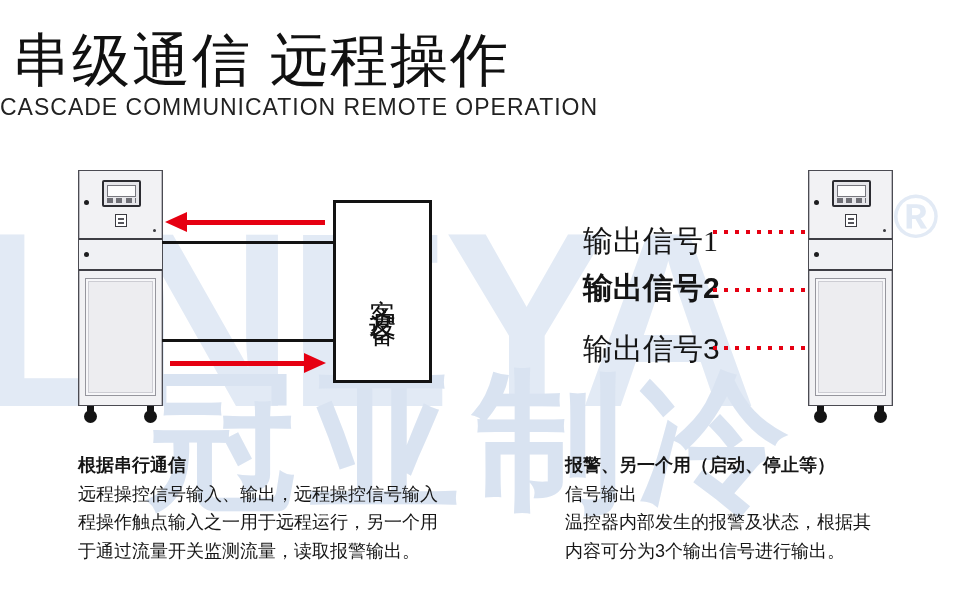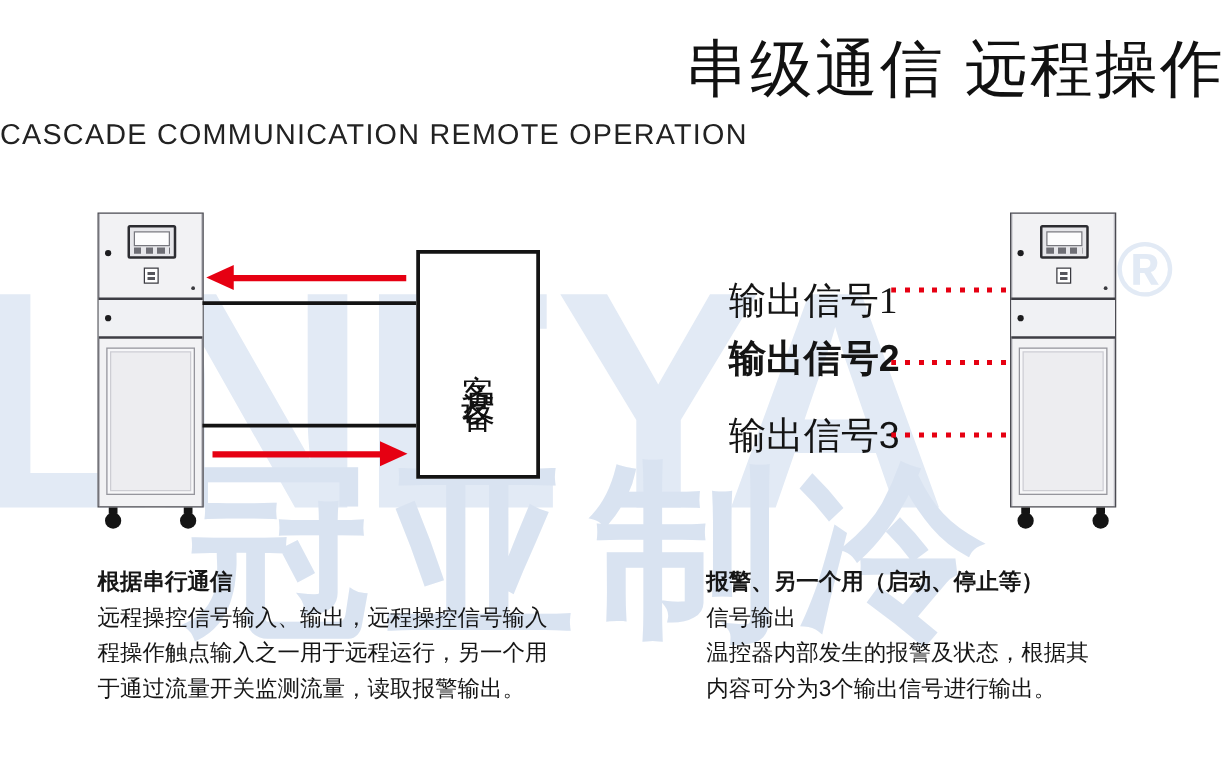--- a/index.html
+++ b/index.html
@@ -20,22 +20,22 @@
   .wm-lneya{position:absolute;left:-28px;top:196px;font-size:248px;line-height:1;
     font-weight:bold;letter-spacing:-8px;color:var(--wm);}
   .wm-reg{position:absolute;left:893px;top:186px;font-size:62px;line-height:1;
     font-weight:bold;color:var(--wm);}
   .wm-cn{position:absolute;left:146px;top:366px;font-size:150px;line-height:1;
     font-weight:bold;letter-spacing:14px;color:var(--wm2);white-space:nowrap;}
 
   .layer{position:absolute;inset:0;z-index:1;}
 
   
-  .title{position:absolute;top:22px;left:0;width:100%;text-align:right;
-    font-size:50px;font-weight:500;letter-spacing:2px;color:#111;}
+  .title{position:absolute;top:22px;left:0;width:100%;text-align:left;
+    font-size:58px;font-weight:500;letter-spacing:2px;color:#111;padding-left:12px;}
   .subtitle{position:absolute;top:94px;left:0;width:100%;text-align:left;
     font-size:23px;font-weight:400;letter-spacing:1px;color:#222;}
 
   
   .device{position:absolute;width:85px;height:253px;}
   .cab{position:absolute;left:0;top:0;width:85px;height:236px;background:var(--cab-fill);
     border:1.5px solid var(--cab-border);display:flex;flex-direction:column;
     box-shadow:inset 4px 0 0 -3px #b9b9bf, inset -4px 0 0 -3px #b9b9bf;}
   .sec-top{height:69px;border-bottom:2px solid #3e3e44;position:relative;}
   .display{position:absolute;left:23px;top:9px;width:39px;height:27px;border:2px solid #2c2c31;

